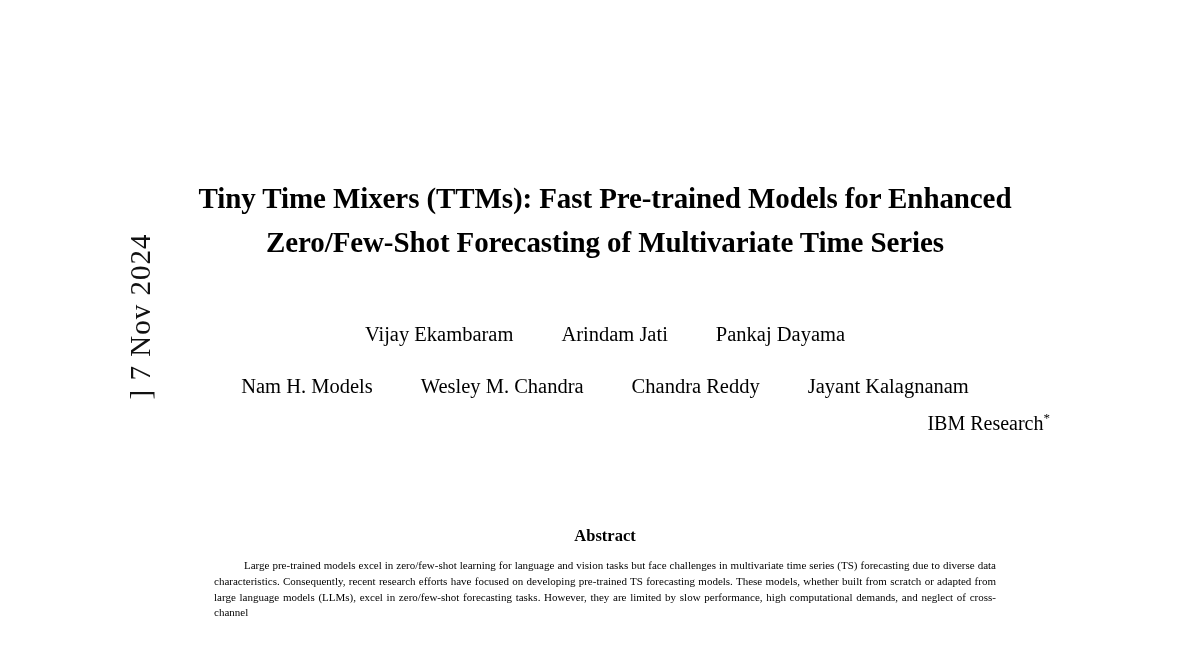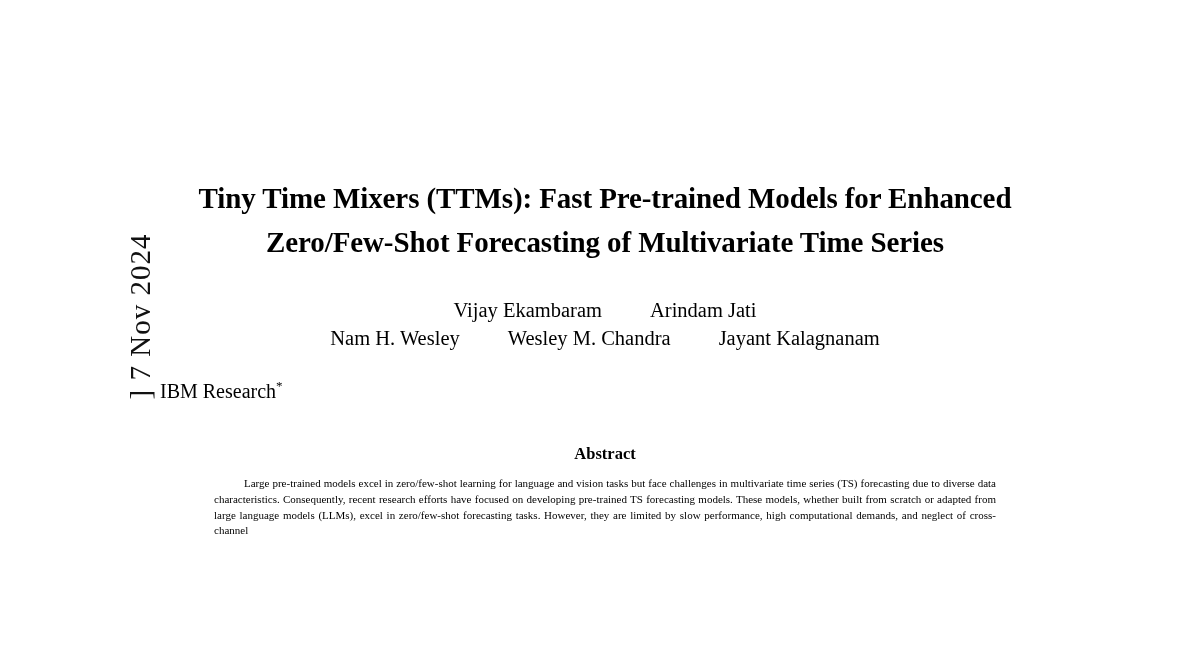--- a/index.html
+++ b/index.html
@@ -58,34 +58,35 @@
     line-height: 1.38;
   }
   .author-row {
     display: flex;
     justify-content: center;
     gap: 48px;
     white-space: nowrap;
   }
   .author-row .author {
     display: inline-block;
+    margin-top: 24px;
   }
 
   .affiliation {
-    margin-top: 25px;
-    text-align: left;
+    margin-top: 9px;
+    text-align: right;
     font-size: 20px;
   }
   .affiliation sup {
     font-size: 13px;
     vertical-align: super;
   }
 
   .abstract-head {
-    margin-top: 42px;
+    margin-top: 92px;
     text-align: center;
     font-size: 16.5px;
     font-weight: bold;
   }
 
   .abstract-body {
     margin: 12px auto 0 auto;
     width: 782px;
     font-size: 11px;
     line-height: 1.42;
@@ -104,24 +105,26 @@
 <div class="arxiv-stamp">]  7 Nov 2024</div>
 
 <div class="paper">
 
   <h1 class="title">Tiny Time Mixers (TTMs): Fast Pre-trained Models for Enhanced Zero/Few-Shot Forecasting of Multivariate Time Series</h1>
 
   <div class="authors">
     <div class="author-row">
       <span class="author">Vijay Ekambaram</span>
       <span class="author">Arindam Jati</span>
+      <span class="author">Pankaj Dayama</span>
     </div>
     <div class="author-row">
-      <span class="author">Nam H. Wesley</span>
+      <span class="author">Nam H. Models</span>
       <span class="author">Wesley M. Chandra</span>
+      <span class="author">Chandra Reddy</span>
       <span class="author">Jayant Kalagnanam</span>
     </div>
   </div>
 
   <div class="affiliation">
     <span>IBM Research</span><sup>*</sup>
   </div>
 
   <div class="abstract-head">Abstract</div>
 

